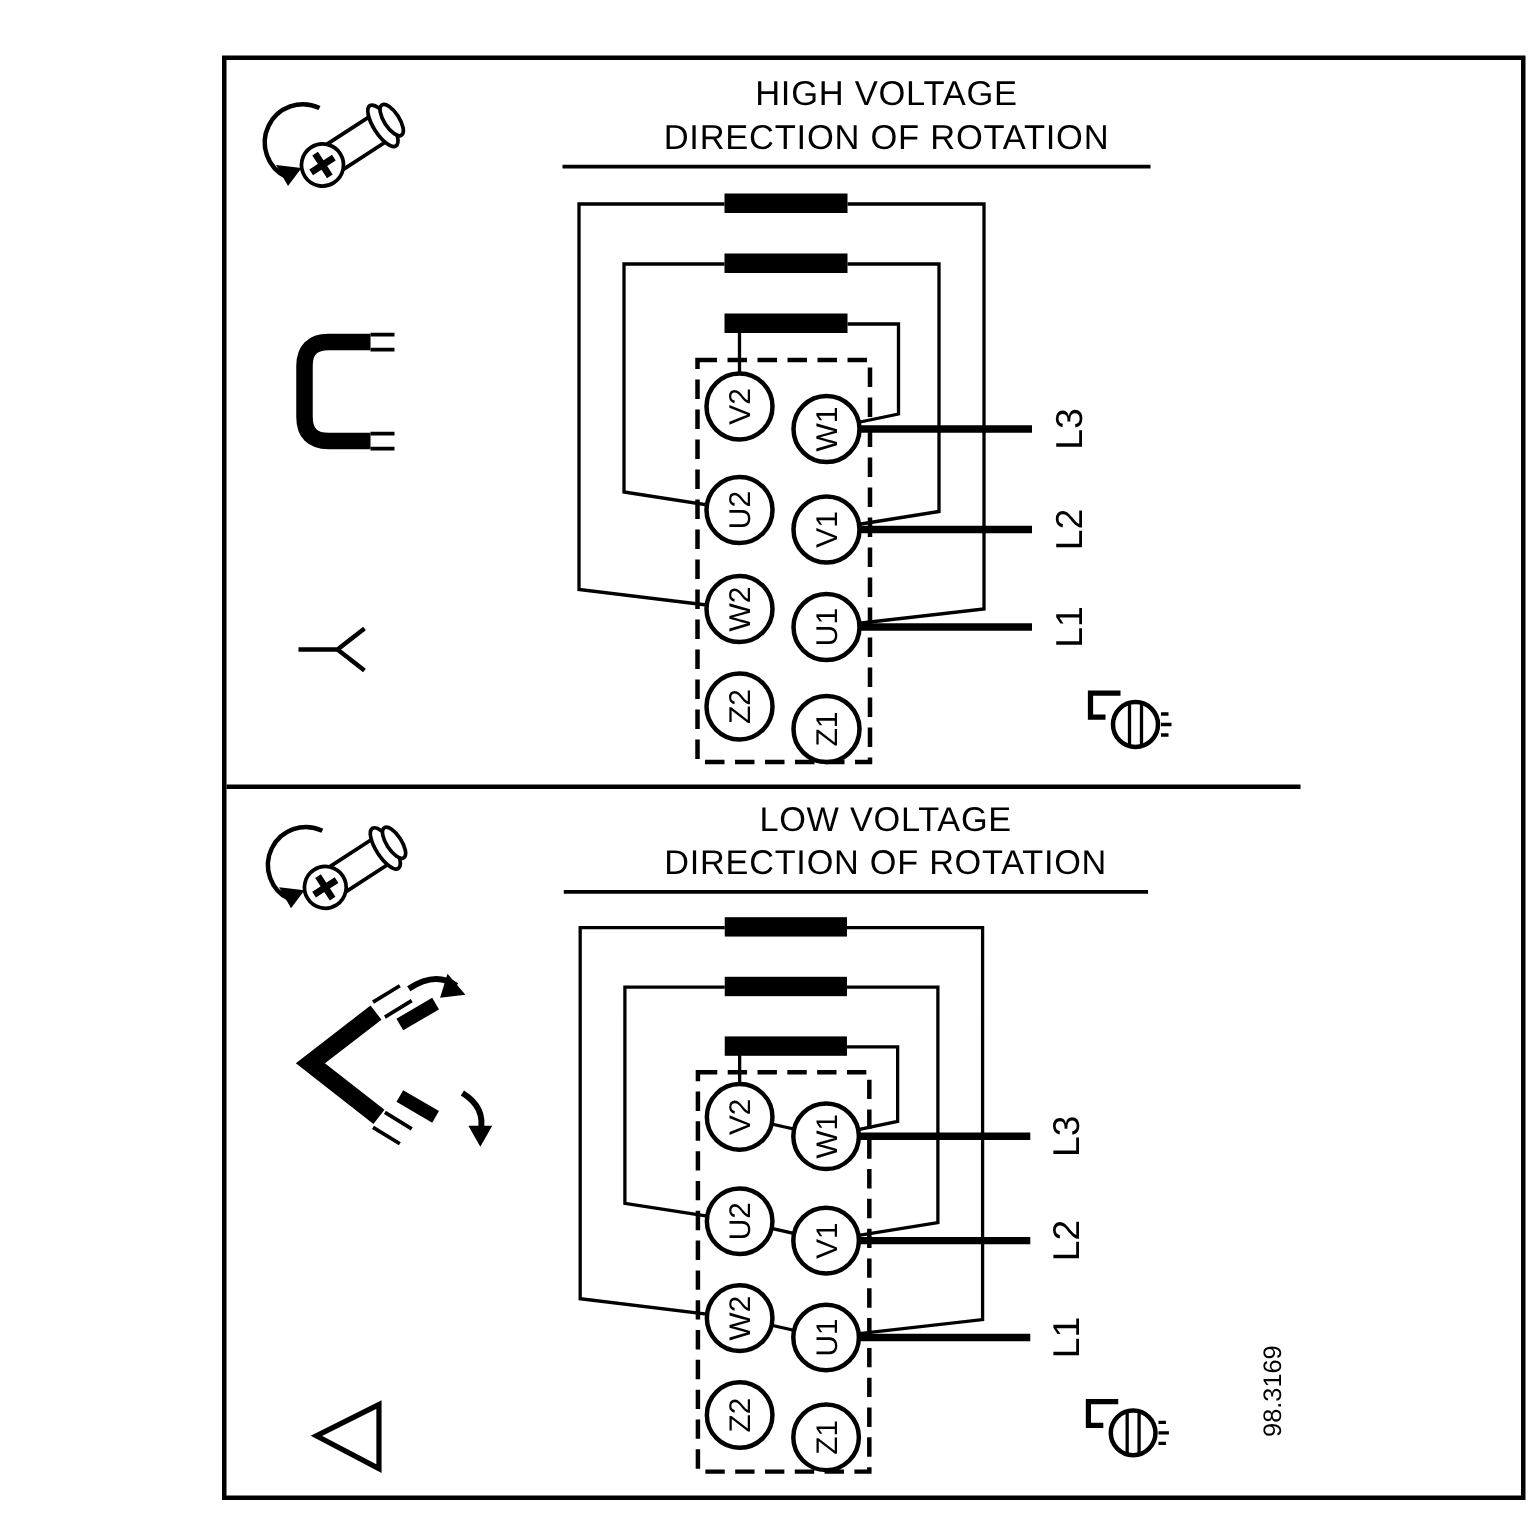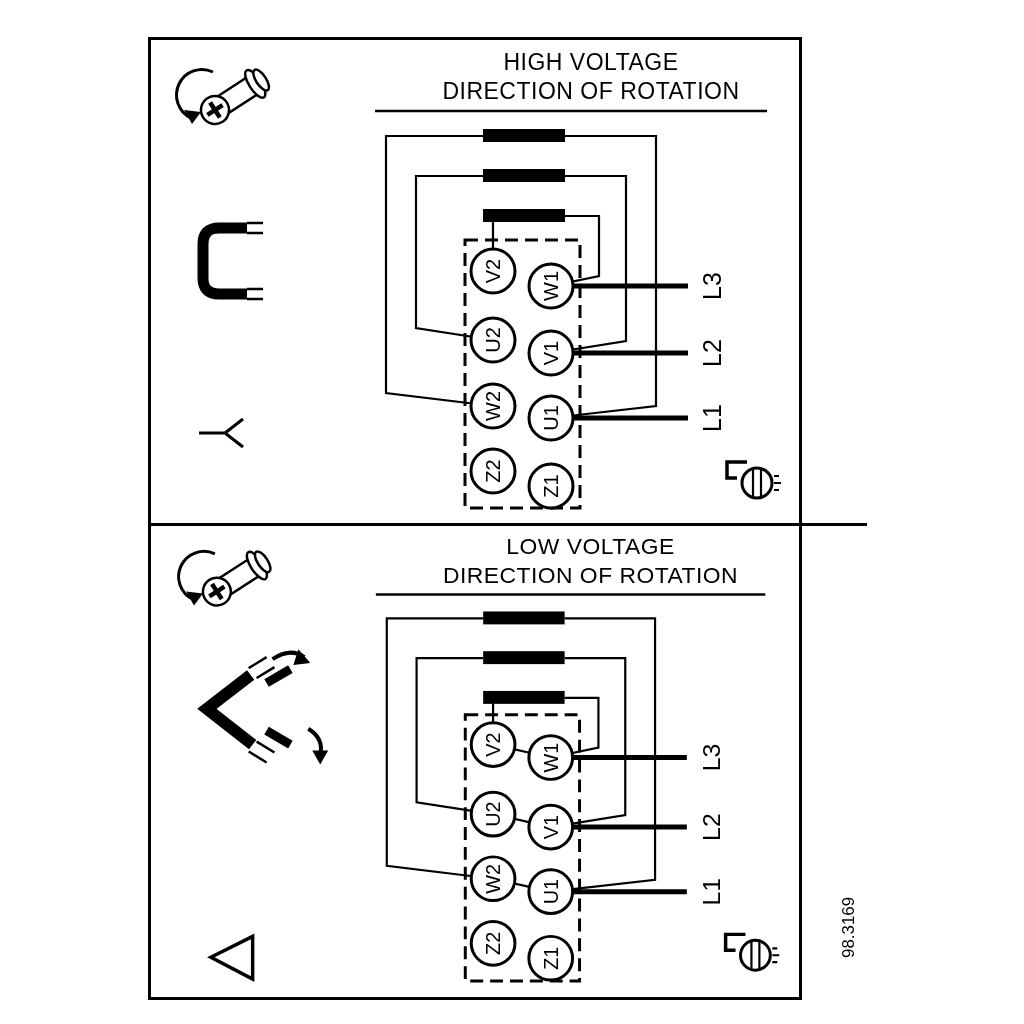--- a/index.html
+++ b/index.html
@@ -1,19 +1,19 @@
 <!DOCTYPE html>
 <html><head>
 <meta charset="utf-8">
 <style>
   * { box-sizing: border-box; }
   html, body { margin: 0; padding: 0; background: #fff; }
   body { font-family: "Liberation Sans", sans-serif; }
   .stage { position: relative; width: 1024px; height: 1024px; background: #fff; overflow: hidden; }
-  .frame { position: absolute; left: 148px; top: 37px; width: 654px; height: 963px; border: 3px solid #000; background: #fff; }
+  .frame { position: absolute; left: 148px; top: 37px; width: 869px; height: 963px; border: 3px solid #000; background: #fff; }
   svg.panel { display: block; }
   svg.panel.low { border-top: 3px solid #000; }
 
   
   .s22 { stroke: #000; stroke-width: 2.2; fill: none; }
   .s25 { stroke: #000; stroke-width: 2.5; fill: none; }
   .s3  { stroke: #000; stroke-width: 3;   fill: none; }
   .s35 { stroke: #000; stroke-width: 3.5; fill: none; }
   .s4  { stroke: #000; stroke-width: 4;   fill: none; }
   .s5  { stroke: #000; stroke-width: 5;   fill: none; }

